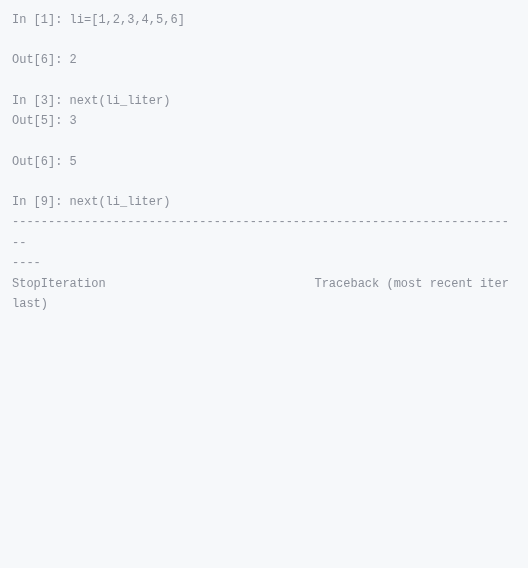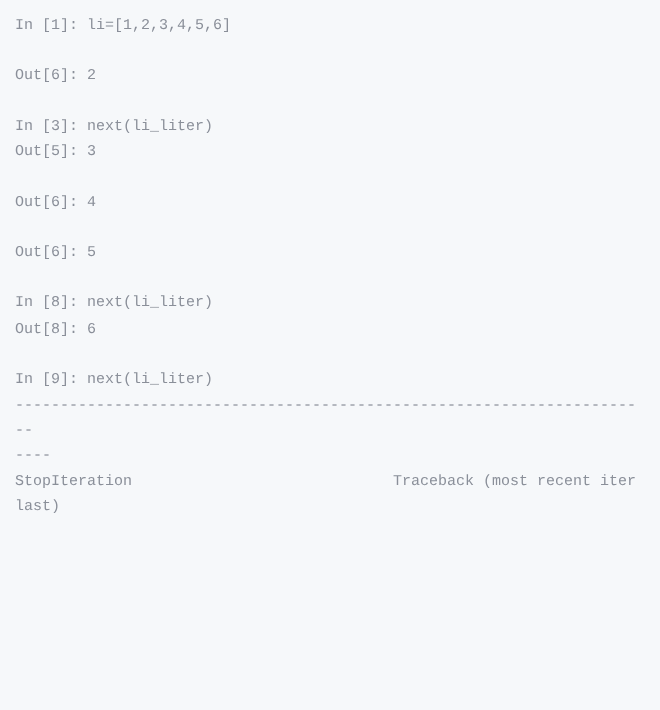--- a/index.html
+++ b/index.html
@@ -35,28 +35,23 @@
       <div class="line">In [1]: li=[1,2,3,4,5,6]</div>
     </div>
     <div class="block">
       <div class="line">Out[6]: 2</div>
     </div>
     <div class="block">
       <div class="line">In [3]: next(li_liter)</div>
       <div class="line">Out[5]: 3</div>
     </div>
     <div class="block">
-      <div class="line">Out[6]: 4</div>
     </div>
     <div class="block">
       <div class="line">Out[6]: 5</div>
-    </div>
-    <div class="block">
-      <div class="line">In [8]: next(li_liter)</div>
-      <div class="line">Out[8]: 6</div>
     </div>
     <div class="block">
       <div class="line">In [9]: next(li_liter)</div>
       <div class="line">-----------------------------------------------------------------------</div>
       <div class="line">----</div>
       <div class="line">StopIteration                             Traceback (most recent iter </div>
       <div class="line">last)</div>
     </div>
   </div>
 

